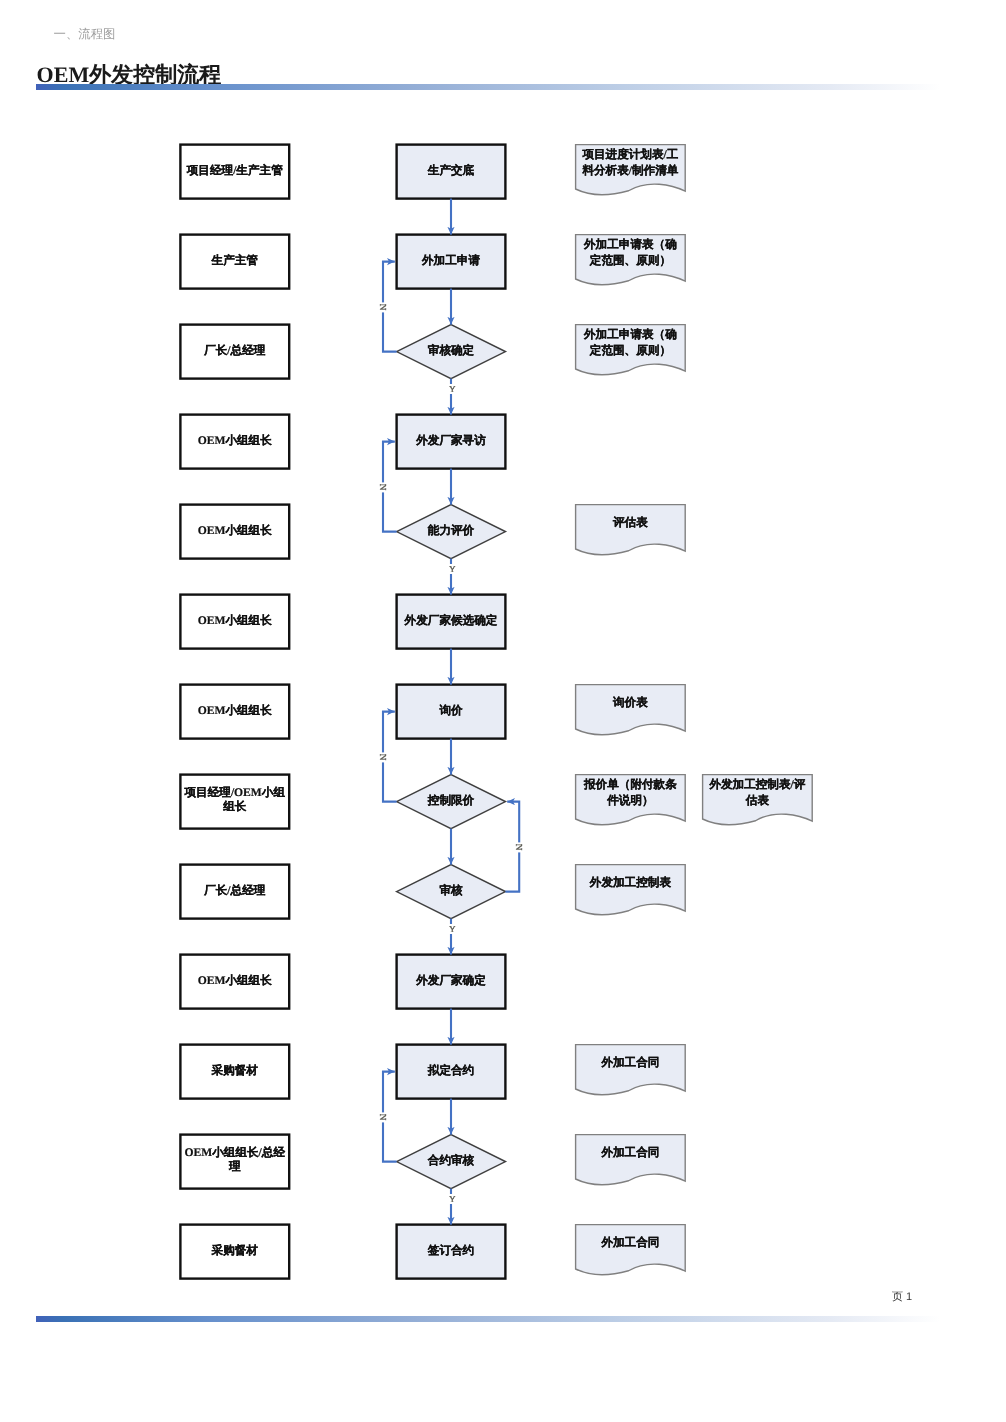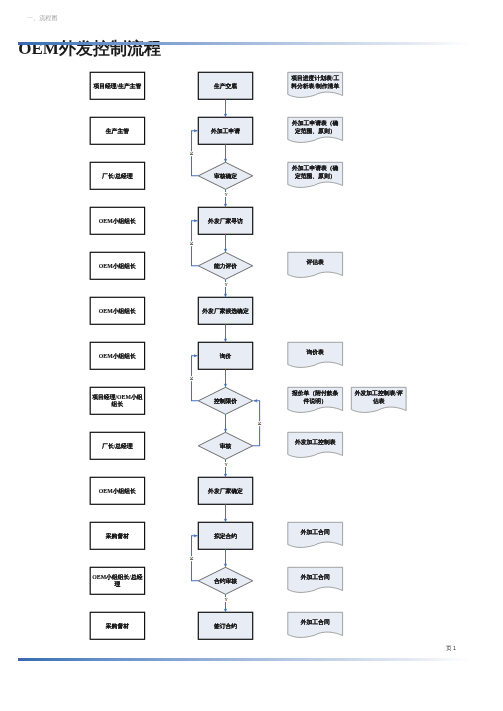--- a/index.html
+++ b/index.html
@@ -1,20 +1,20 @@
 <!DOCTYPE html>
 <html><head>
 <meta charset="utf-8">
 <style>
   html,body{margin:0;padding:0;background:#ffffff;}
   body{width:503px;height:711px;overflow:hidden;font-family:sans-serif;
        -webkit-font-smoothing:antialiased;}
   #page{position:relative;width:503px;height:711px;}
   .sec-label{position:absolute;left:26.8px;top:14.5px;font-size:6.2px;color:#9e9e9e;font-family:"Liberation Serif",serif;line-height:6.5px;}
-  .doc-title{position:absolute;left:18.3px;top:43px;font-size:17px;font-weight:bold;
+  .doc-title{position:absolute;left:18.3px;top:32px;font-size:11px;font-weight:bold;
              color:#1a1a1a;font-family:"Liberation Serif",serif;line-height:12px;}
   .rule-top{position:absolute;left:17.7px;top:42.1px;width:452px;height:2.6px;
             background:linear-gradient(to right,#4161b9 0%,#3a71b5 3%,#6690cc 19%,#94aed6 42%,#bdcee6 65%,#e5eaf4 88%,#ffffff 100%);}
   .rule-bot{position:absolute;left:17.7px;top:658.1px;width:452px;height:2.6px;
             background:linear-gradient(to right,#4161b9 0%,#3a71b5 3%,#6690cc 19%,#94aed6 42%,#bdcee6 65%,#e5eaf4 88%,#ffffff 100%);}
   .pagenum{position:absolute;left:446px;top:645px;font-size:5.5px;color:#333333;}
   svg{position:absolute;left:0;top:0;}
   .rolebox{fill:#ffffff;stroke:#111111;stroke-width:1.2;}
   .shp{fill:#e8ecf5;stroke:#111111;stroke-width:1.2;}
   .diam{fill:#e8ecf5;stroke:#3f3f3f;stroke-width:0.75;}

